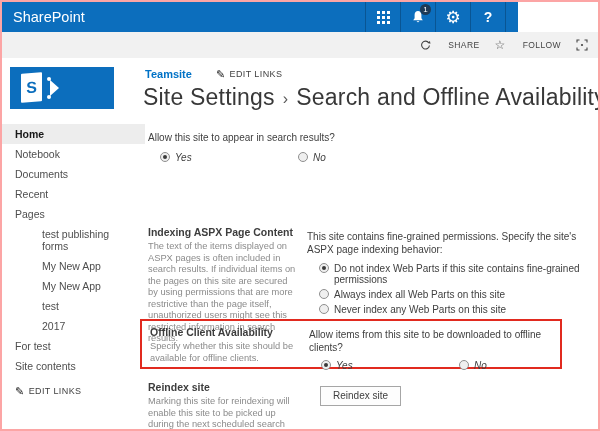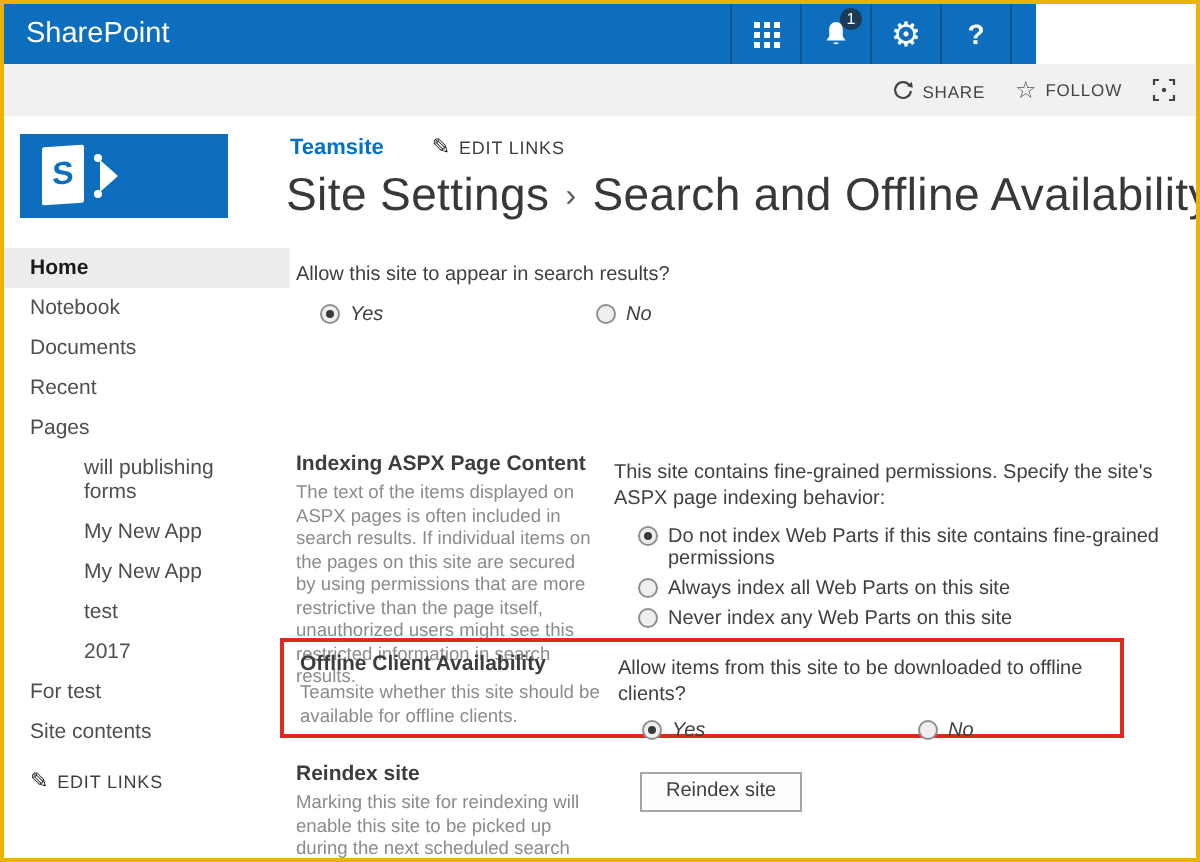--- a/index.html
+++ b/index.html
@@ -1,32 +1,32 @@
 <!DOCTYPE html>
 <html><head>
 <meta charset="utf-8">
 <style>
   html,body{margin:0;padding:0;background:#fff;font-family:"Liberation Sans",sans-serif;}
-  .frame{position:relative;width:600px;height:431px;box-sizing:border-box;border:2px solid #eab308;background:#fff;overflow:hidden;}
+  .frame{position:relative;width:600px;height:431px;box-sizing:border-box;border:2px solid #fca5a5;background:#fff;overflow:hidden;}
 
   
   .suitebar{position:absolute;left:0;top:0;width:516px;height:30px;background:#0c6ebd;}
   .brand{position:absolute;left:11px;top:0;line-height:30px;color:#fff;font-size:14.5px;}
   .suite-icons{position:absolute;left:363px;top:0;height:30px;display:flex;}
   .icell{width:34px;height:30px;display:flex;align-items:center;justify-content:center;border-left:1px solid rgba(0,0,0,0.22);position:relative;cursor:pointer;}
   .icell:last-child{border-right:1px solid rgba(0,0,0,0.22);}
   .waffle{display:grid;grid-template-columns:repeat(3,3px);grid-gap:2px;}
   .waffle span{width:3px;height:3px;background:#fff;}
   .badge{position:absolute;top:2px;right:4px;width:11px;height:11px;border-radius:50%;background:#1d3a57;color:#fff;font-size:8px;line-height:11px;text-align:center;}
   .gear-glyph{color:#fff;font-size:17px;line-height:17px;}
   .help-glyph{color:#fff;font-size:14px;font-weight:bold;}
 
   
   .ribbon{position:absolute;left:0;top:30px;width:596px;height:26px;background:#f1f1f1;display:flex;align-items:center;justify-content:flex-end;gap:15px;padding-right:10px;box-sizing:border-box;}
-  .rib-item{display:flex;align-items:flex-end;gap:4px;font-size:8.5px;letter-spacing:.4px;color:#444;cursor:pointer;}
+  .rib-item{display:flex;align-items:center;gap:17px;font-size:8.5px;letter-spacing:.4px;color:#444;cursor:pointer;}
   .star-glyph{font-size:12px;color:#555;line-height:10px;}
 
   
   .header{position:absolute;left:0;top:56px;width:596px;height:66px;background:#fff;}
   .logo{position:absolute;left:8px;top:9px;width:104px;height:42px;background:#0c6ebd;}
   .logo-page{position:absolute;left:11px;top:6px;width:21px;height:29px;background:#fff;transform:skewY(-4deg);display:flex;align-items:center;justify-content:center;border-radius:1px;}
   .logo-s{color:#0c6ebd;font-weight:bold;font-size:16px;}
   .logo-arrow{position:absolute;left:40px;top:13px;width:0;height:0;border-left:9px solid #fff;border-top:8px solid transparent;border-bottom:8px solid transparent;}
   .logo-dot{position:absolute;width:4px;height:4px;border-radius:50%;background:#fff;}
   .crumb{position:absolute;left:143px;top:10px;display:flex;align-items:center;}
@@ -147,21 +147,21 @@
     </div>
   </div>
 
   <div class="sidebar">
     <ul>
       <li class="active">Home</li>
       <li>Notebook</li>
       <li>Documents</li>
       <li>Recent</li>
       <li>Pages</li>
-      <li class="indent">will publishing forms</li>
+      <li class="indent">test publishing forms</li>
       <li class="indent">My New App</li>
       <li class="indent">My New App</li>
       <li class="indent">test</li>
       <li class="indent">2017</li>
       <li>For test</li>
       <li>Site contents</li>
     </ul>
     <div class="editlinks">
       <span class="pencil">✎</span>
       <span>EDIT LINKS</span>
@@ -205,21 +205,21 @@
           <span class="radio"></span>
           <span>Never index any Web Parts on this site</span>
         </div>
       </div>
     </div>
 
     <div class="hl-box">
       <div class="hl-inner">
         <div class="sec-left">
           <h3 class="sec-h">Offline Client Availability</h3>
-          <p class="sec-d">Teamsite whether this site should be available for offline clients.</p>
+          <p class="sec-d">Specify whether this site should be available for offline clients.</p>
         </div>
         <div class="sec-right">
           <div class="q" style="margin:3px 0 6px 0;">Allow items from this site to be downloaded to offline clients?</div>
           <div class="opt-row">
             <span class="opt o1">
               <span class="radio sel"></span>
               <span>Yes</span>
             </span>
             <span class="opt o2">
               <span class="radio"></span>

